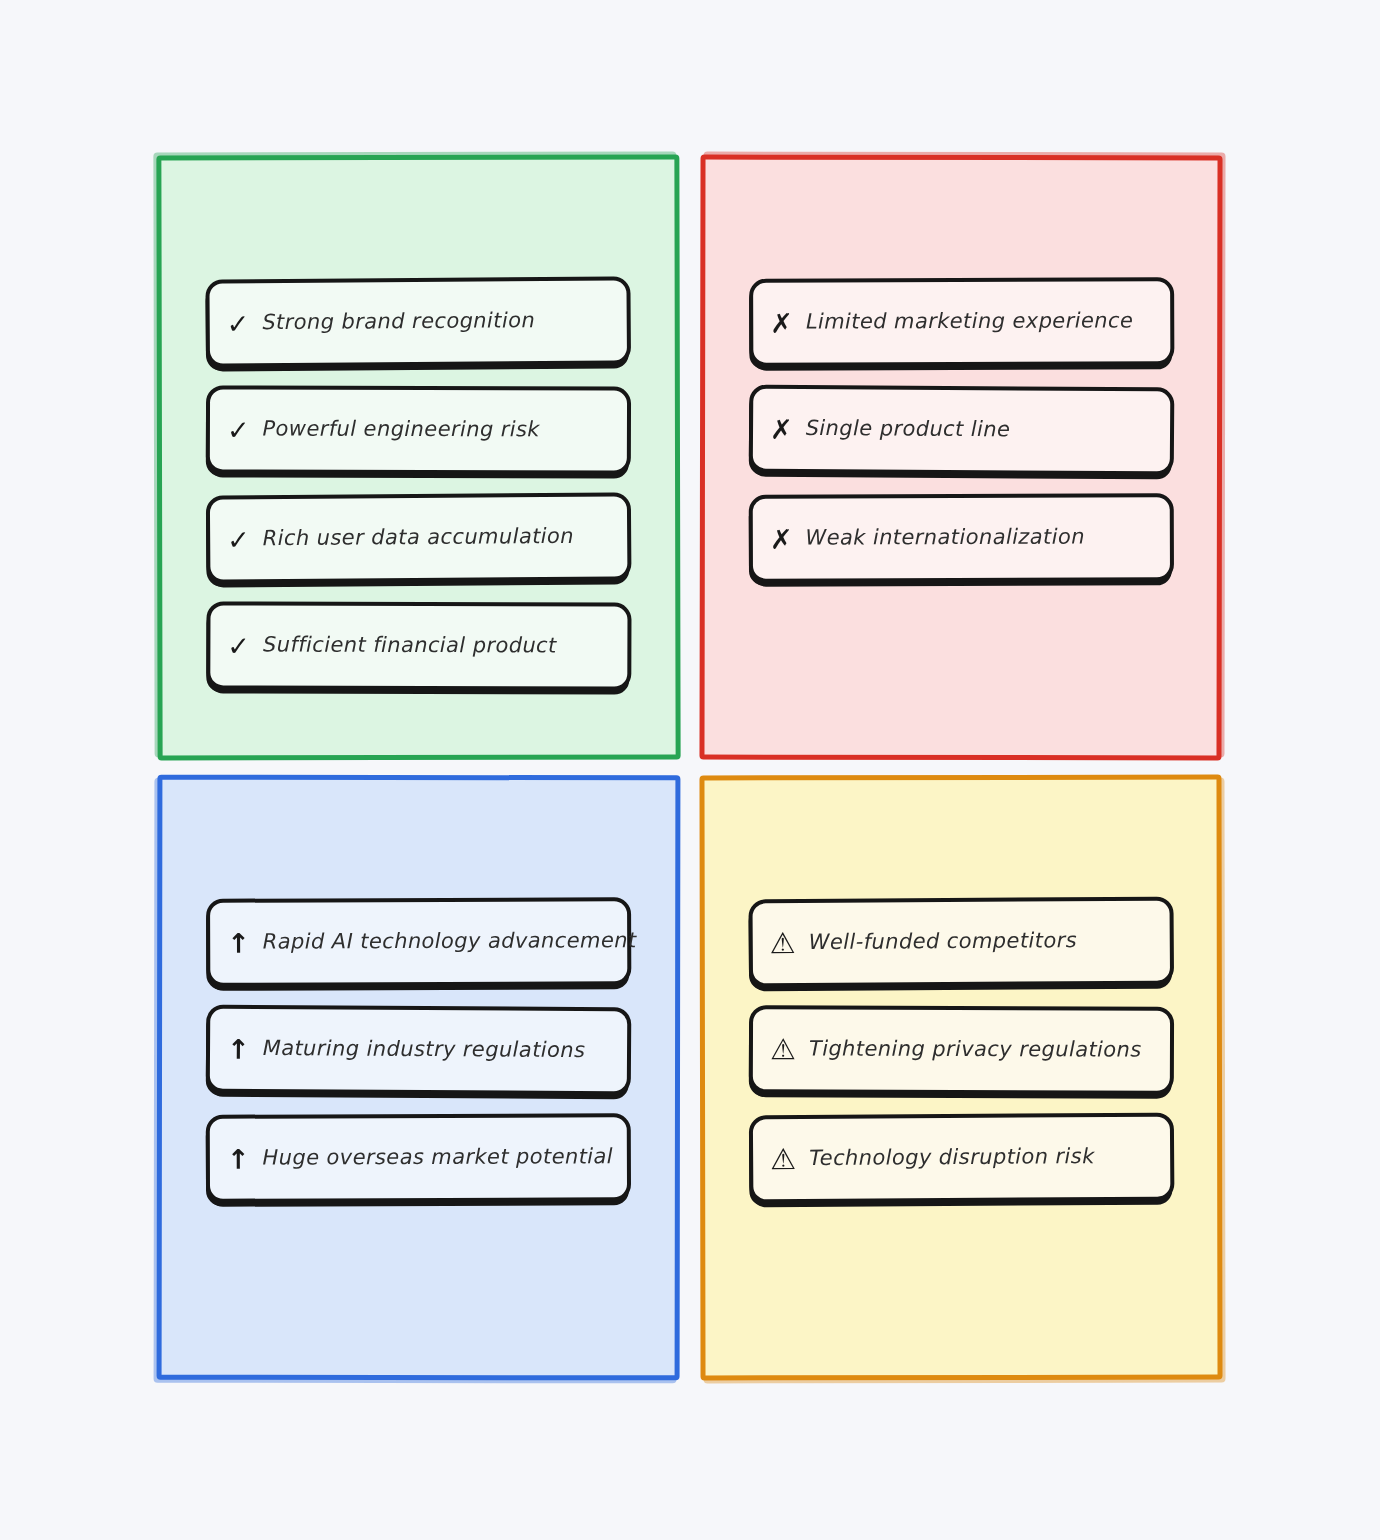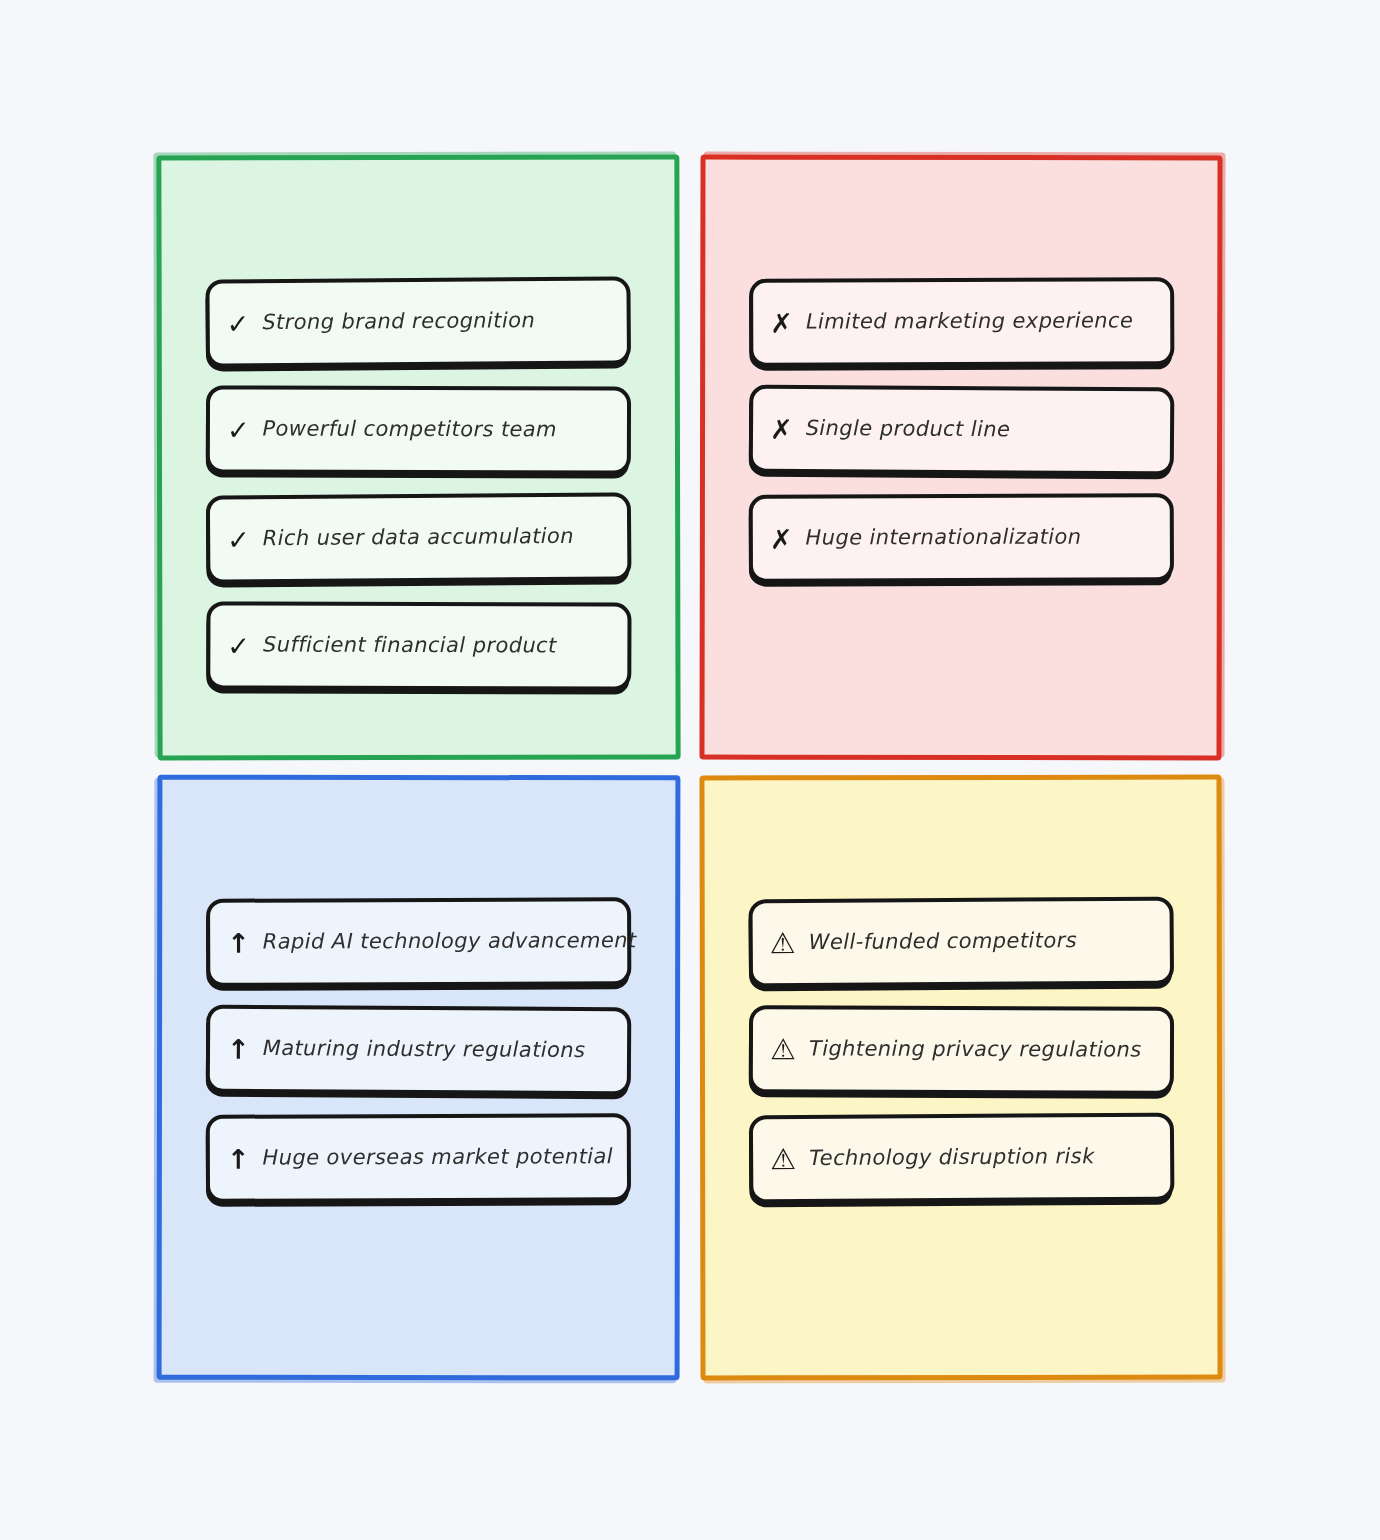--- a/index.html
+++ b/index.html
@@ -103,21 +103,21 @@
 <div class="board">
 
   <div class="quadrant q-strengths">
     <div class="items">
       <div class="item">
         <span class="glyph">✓</span>
         <span class="label">Strong brand recognition</span>
       </div>
       <div class="item">
         <span class="glyph">✓</span>
-        <span class="label">Powerful competitors team</span>
+        <span class="label">Powerful engineering risk</span>
       </div>
       <div class="item">
         <span class="glyph">✓</span>
         <span class="label">Rich user data accumulation</span>
       </div>
       <div class="item">
         <span class="glyph">✓</span>
         <span class="label">Sufficient financial product</span>
       </div>
     </div>
@@ -128,21 +128,21 @@
       <div class="item">
         <span class="glyph">✗</span>
         <span class="label">Limited marketing experience</span>
       </div>
       <div class="item">
         <span class="glyph">✗</span>
         <span class="label">Single product line</span>
       </div>
       <div class="item">
         <span class="glyph">✗</span>
-        <span class="label">Huge internationalization</span>
+        <span class="label">Weak internationalization</span>
       </div>
     </div>
   </div>
 
   <div class="quadrant q-opportunities">
     <div class="items">
       <div class="item">
         <span class="glyph">↑</span>
         <span class="label">Rapid AI technology advancement</span>
       </div>

